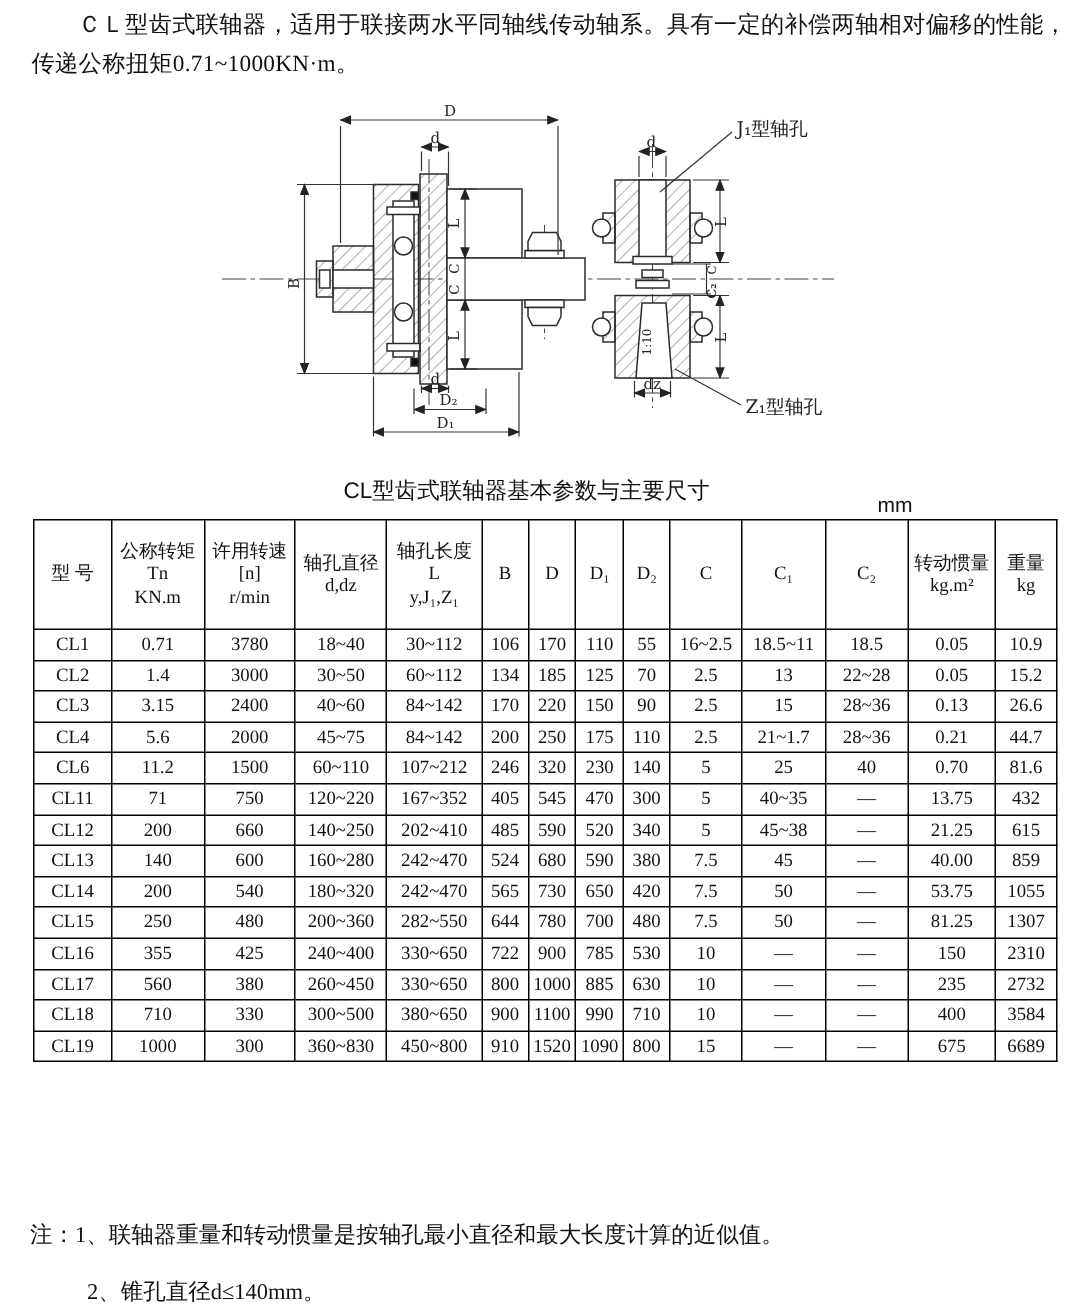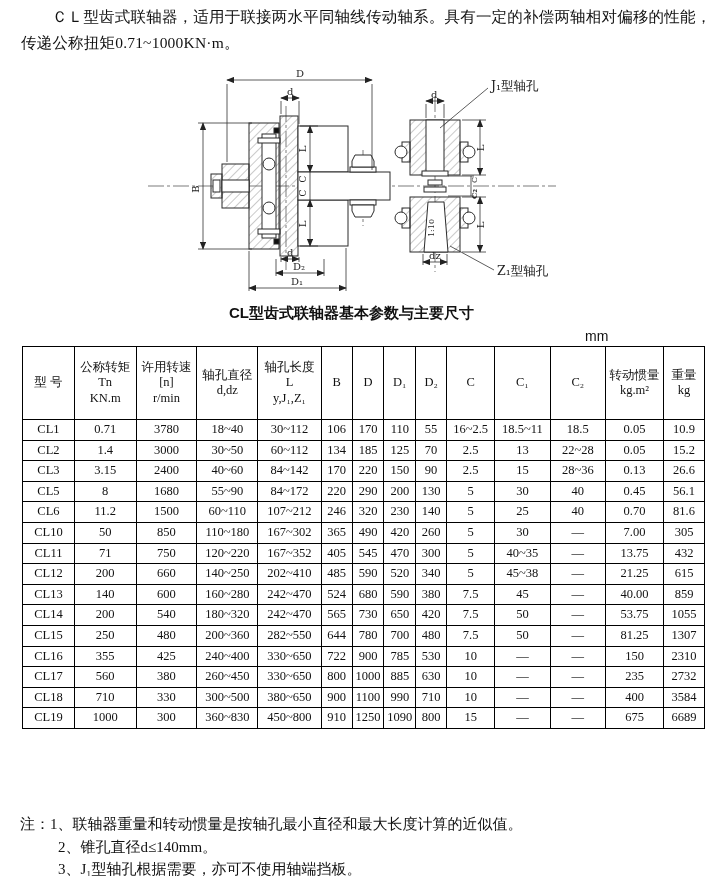--- a/index.html
+++ b/index.html
@@ -2,32 +2,32 @@
 <html><head>
 <meta charset="utf-8">
 <style>
   html,body{margin:0;padding:0;background:#ffffff;}
   .page{position:relative;width:725px;height:876px;background:#fff;
         font-family:"Liberation Serif","DejaVu Serif",serif;color:#111;overflow:hidden;}
   .intro{position:absolute;left:19px;top:2px;width:694px;margin:2px;
          font-size:15.5px;line-height:26px;text-indent:2em;letter-spacing:.2px;}
   .diagram{position:absolute;left:0;top:68px;width:725px;height:244px;}
   .diagram text{font-family:"DejaVu Serif","Liberation Serif",serif;fill:#222;}
-  .table-title{position:absolute;left:229px;top:304px;
-         font-family:"Liberation Sans","DejaVu Sans",sans-serif;font-weight:bold;font-size:15px;}
+  .table-title{position:absolute;left:229px;top:318px;
+         font-family:"Liberation Sans","DejaVu Sans",sans-serif;font-weight:normal;font-size:15px;}
   .table-unit{position:absolute;left:585px;top:328px;
          font-family:"Liberation Sans","DejaVu Sans",sans-serif;font-size:14px;}
   table.params{position:absolute;left:22px;top:346px;width:683px;
          border-collapse:collapse;table-layout:fixed;font-size:12.5px;text-align:center;
          border:1.5px solid #000;}
   .params th,.params td{border:1px solid #000;padding:0;font-weight:normal;overflow:hidden;}
   .params thead th{height:72px;white-space:pre-line;line-height:15.5px;}
   .params tbody td{height:19.6px;line-height:19.6px;}
   .notes{position:absolute;left:20px;top:813px;font-size:15px;line-height:22.5px;}
-  .note-line.indent{margin-left:38px;}
+  .note-line.indent{margin-left:38px;margin-top:15px;}
 </style>
 </head>
 <body>
 
 <div class="page">
 
   <p class="intro">ＣＬ型齿式联轴器，适用于联接两水平同轴线传动轴系。具有一定的补偿两轴相对偏移的性能，传递公称扭矩0.71~1000KN·m。</p>
 
   <svg class="diagram" viewBox="0 0 725 244" xmlns="http://www.w3.org/2000/svg">
     <defs>
@@ -247,68 +247,52 @@
           <td>220</td>
           <td>150</td>
           <td>90</td>
           <td>2.5</td>
           <td>15</td>
           <td>28~36</td>
           <td>0.13</td>
           <td>26.6</td>
         </tr>
         <tr>
-          <td>CL5</td>
-          <td>8</td>
-          <td>1680</td>
-          <td>55~90</td>
-          <td>84~172</td>
-          <td>220</td>
-          <td>290</td>
+          <td>CL4</td>
+          <td>5.6</td>
+          <td>2000</td>
+          <td>45~75</td>
+          <td>84~142</td>
           <td>200</td>
-          <td>130</td>
-          <td>5</td>
-          <td>30</td>
-          <td>40</td>
-          <td>0.45</td>
-          <td>56.1</td>
+          <td>250</td>
+          <td>175</td>
+          <td>110</td>
+          <td>2.5</td>
+          <td>21~1.7</td>
+          <td>28~36</td>
+          <td>0.21</td>
+          <td>44.7</td>
         </tr>
         <tr>
           <td>CL6</td>
           <td>11.2</td>
           <td>1500</td>
           <td>60~110</td>
           <td>107~212</td>
           <td>246</td>
           <td>320</td>
           <td>230</td>
           <td>140</td>
           <td>5</td>
           <td>25</td>
           <td>40</td>
           <td>0.70</td>
           <td>81.6</td>
         </tr>
         <tr>
-          <td>CL10</td>
-          <td>50</td>
-          <td>850</td>
-          <td>110~180</td>
-          <td>167~302</td>
-          <td>365</td>
-          <td>490</td>
-          <td>420</td>
-          <td>260</td>
-          <td>5</td>
-          <td>30</td>
-          <td>—</td>
-          <td>7.00</td>
-          <td>305</td>
-        </tr>
-        <tr>
           <td>CL11</td>
           <td>71</td>
           <td>750</td>
           <td>120~220</td>
           <td>167~352</td>
           <td>405</td>
           <td>545</td>
           <td>470</td>
           <td>300</td>
           <td>5</td>
@@ -429,21 +413,21 @@
           <td>400</td>
           <td>3584</td>
         </tr>
         <tr>
           <td>CL19</td>
           <td>1000</td>
           <td>300</td>
           <td>360~830</td>
           <td>450~800</td>
           <td>910</td>
-          <td>1250</td>
+          <td>1520</td>
           <td>1090</td>
           <td>800</td>
           <td>15</td>
           <td>—</td>
           <td>—</td>
           <td>675</td>
           <td>6689</td>
         </tr>
       </tbody>
   </table>

